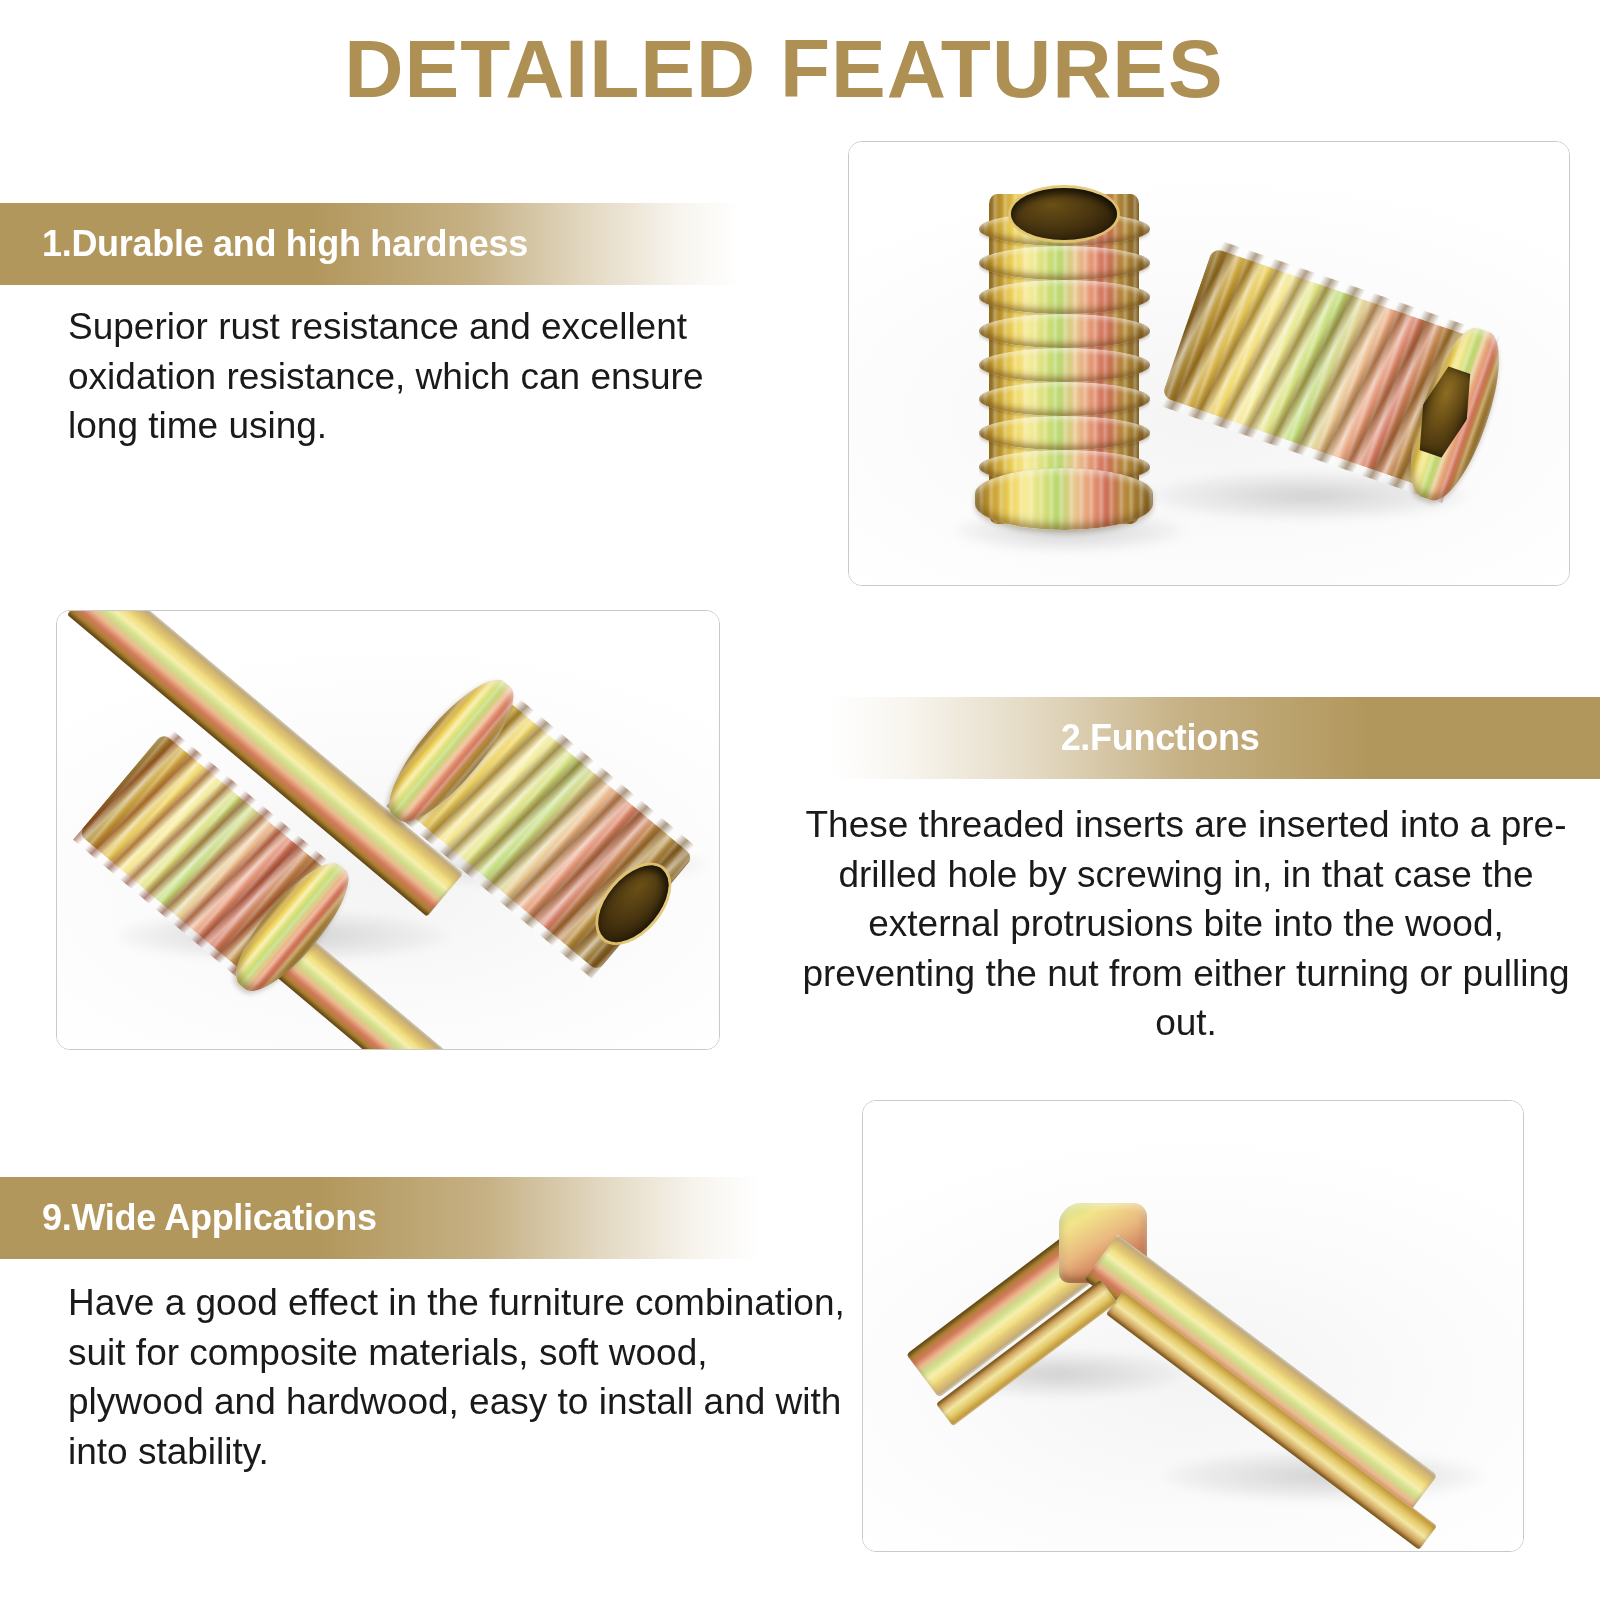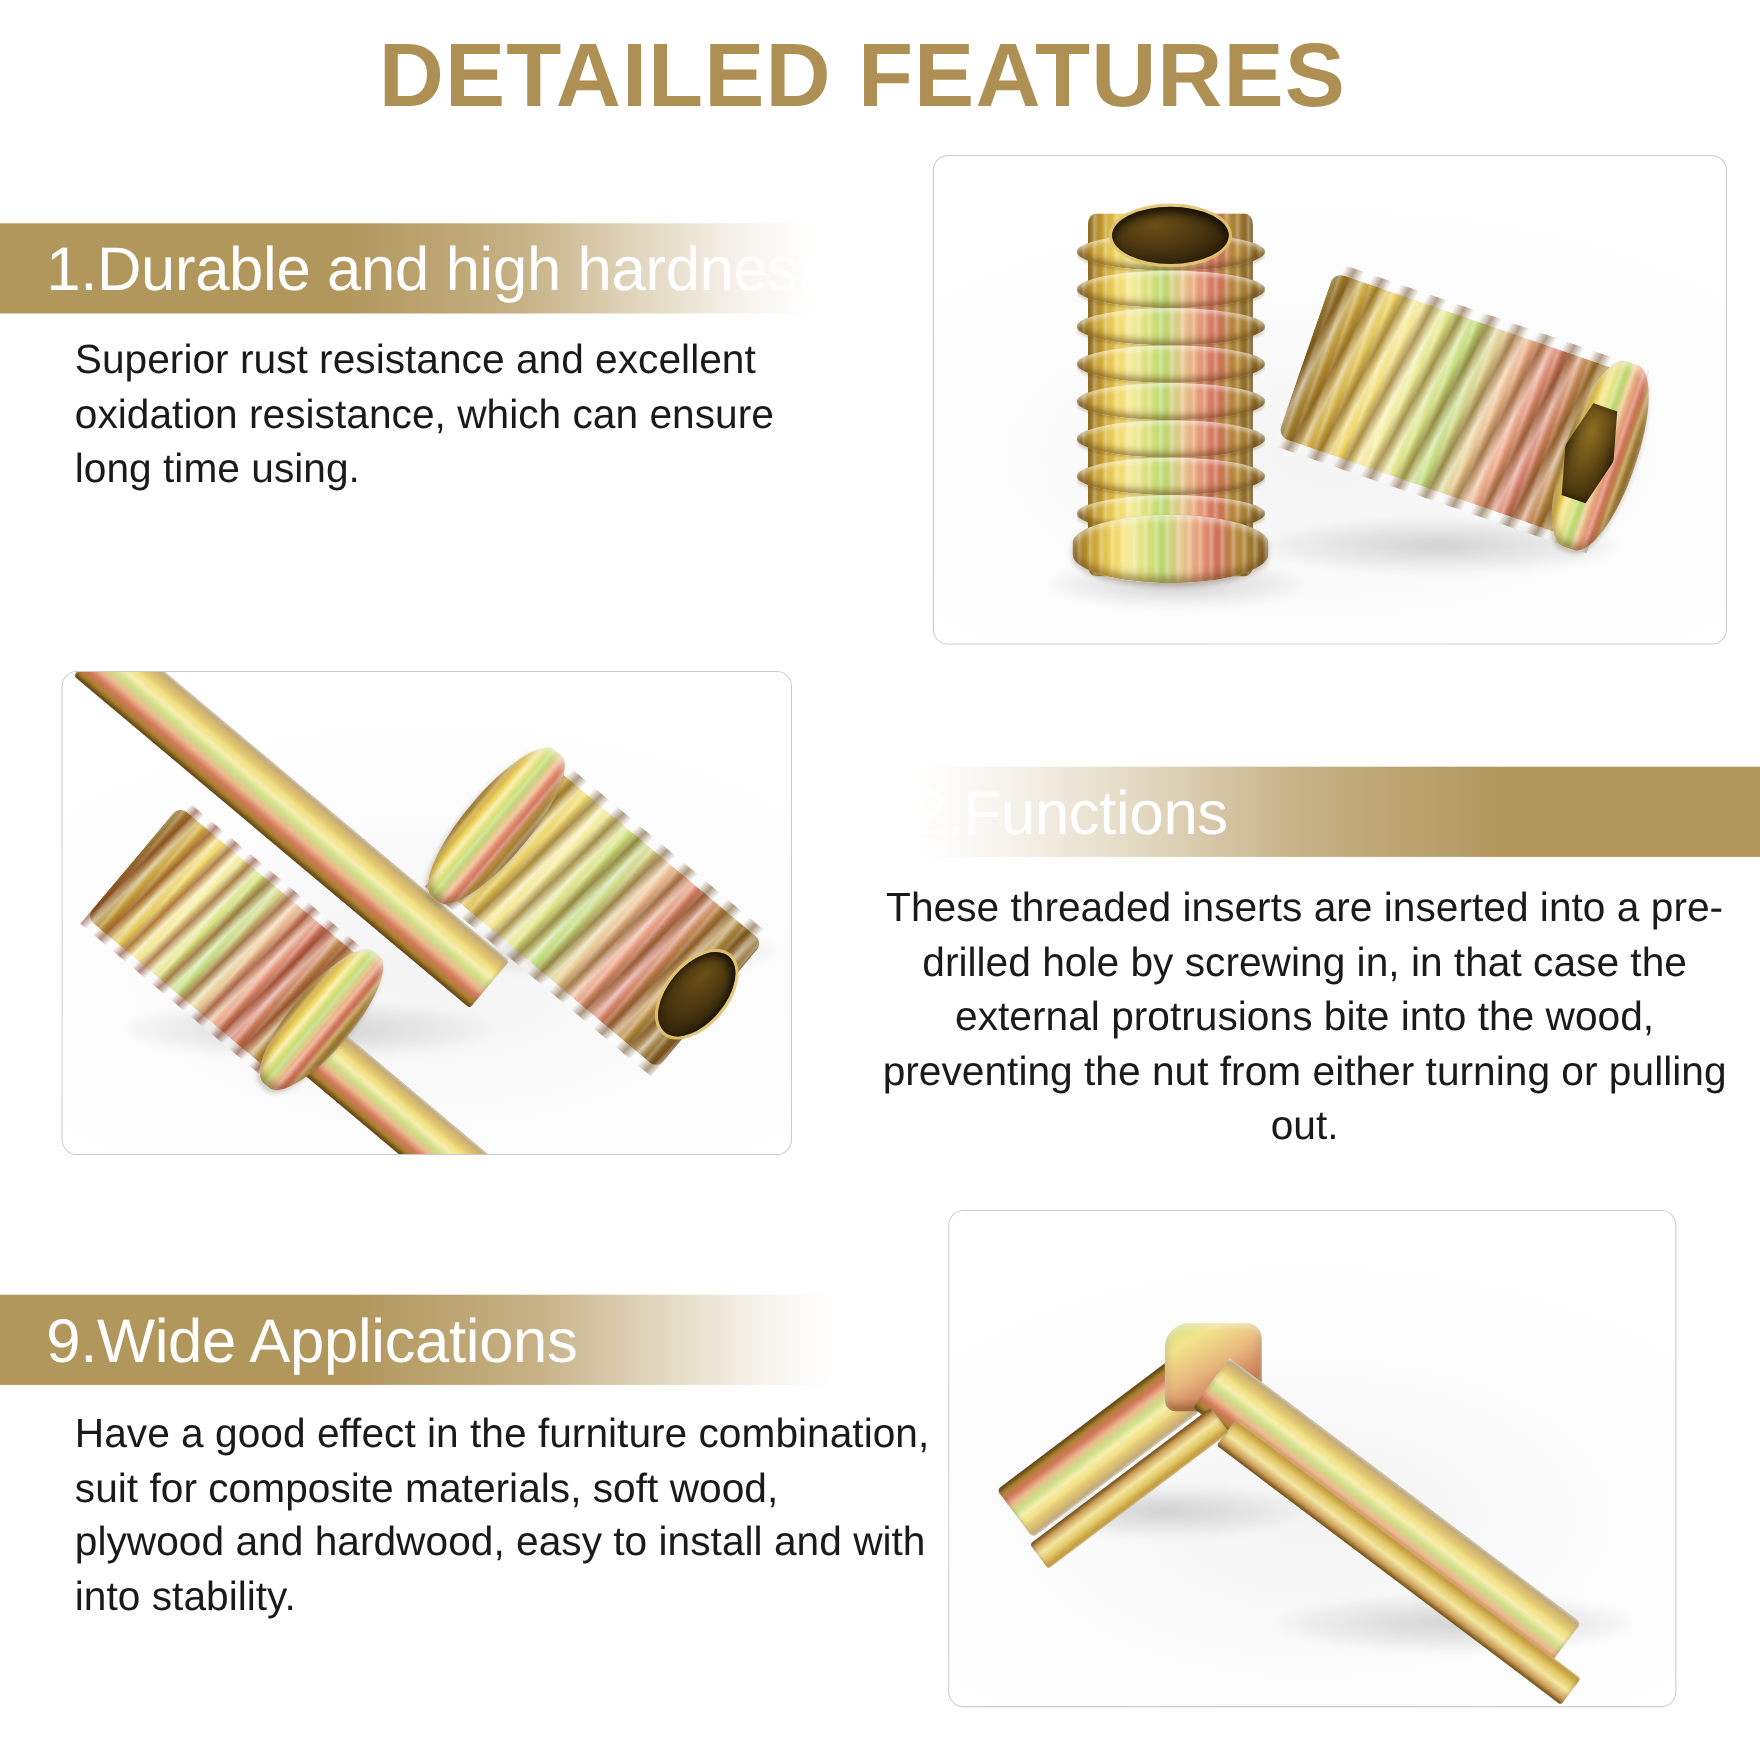--- a/index.html
+++ b/index.html
@@ -45,27 +45,27 @@
     left: 0;
     background: linear-gradient(to right,
         #b2975c 0%, #b2975c 42%, #c6b185 64%, #e4dac4 80%, #f8f5ef 92%, #ffffff 100%);
     justify-content: flex-start;
     padding-left: 42px;
   }
   .band-right {
     right: 0;
     background: linear-gradient(to left,
         #b2975c 0%, #b2975c 30%, #c6b185 54%, #e4dac4 74%, #f8f5ef 90%, #ffffff 100%);
-    justify-content: flex-start;
+    justify-content: center;
     padding-right: 110px;
   }
   .band-text {
     color: #ffffff;
-    font-size: 56px;
-    font-weight: normal;
+    font-size: 36px;
+    font-weight: bold;
     letter-spacing: -0.3px;
     white-space: nowrap;
     font-family: "Liberation Sans", sans-serif;
   }
 
   #band-1 { top: 203px;  width: 740px; }
   #band-2 { top: 697px;  width: 770px; }
   #band-3 { top: 1177px; width: 760px; }
 
   

